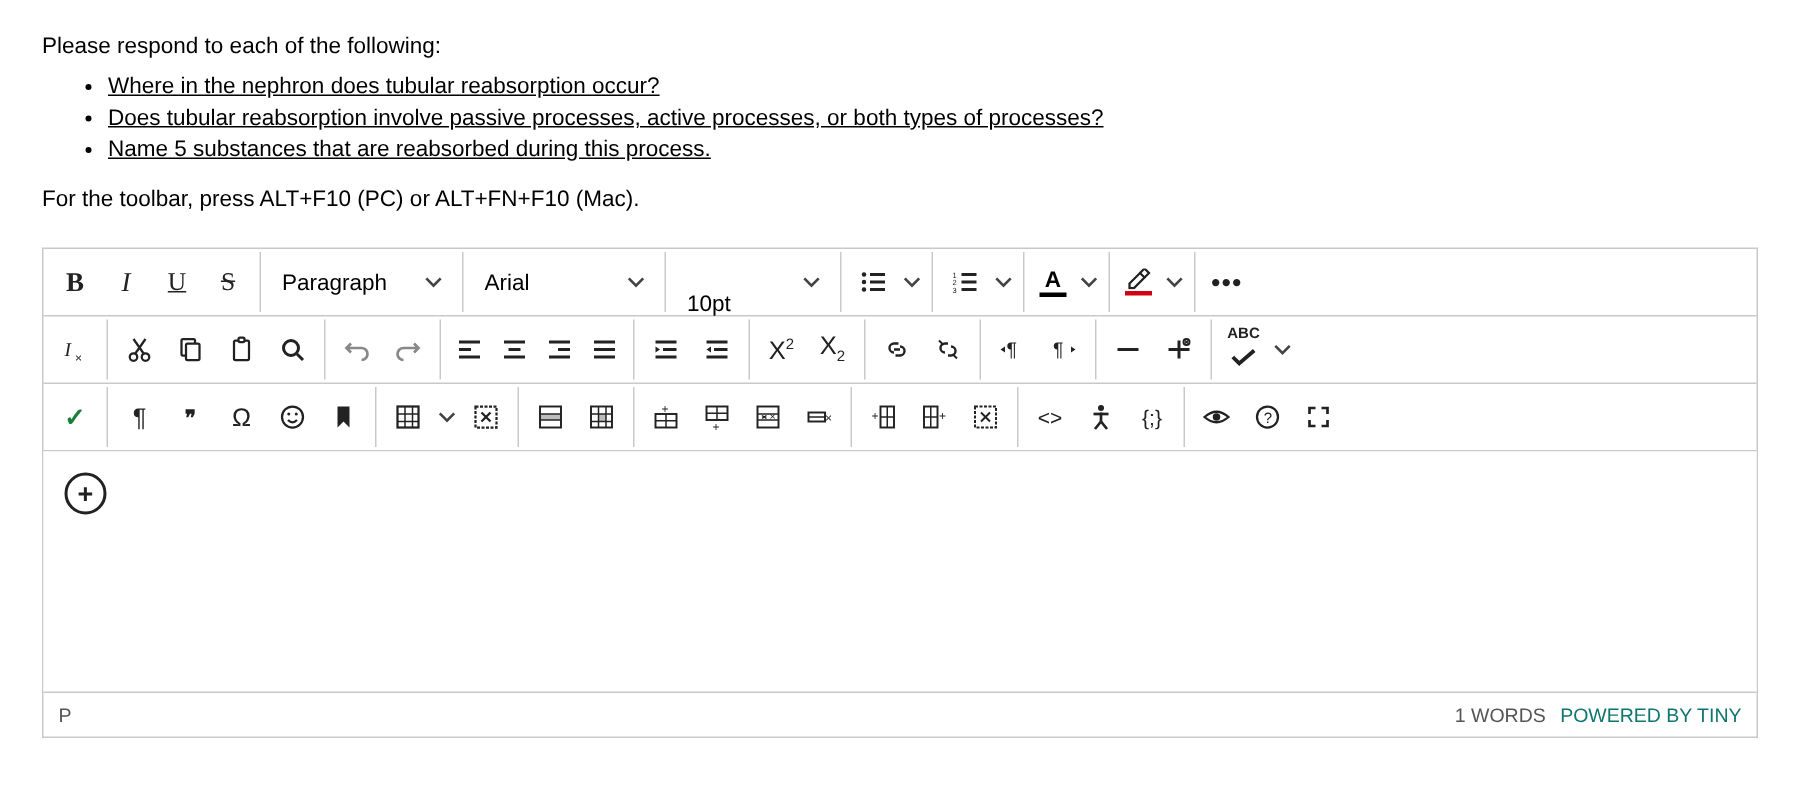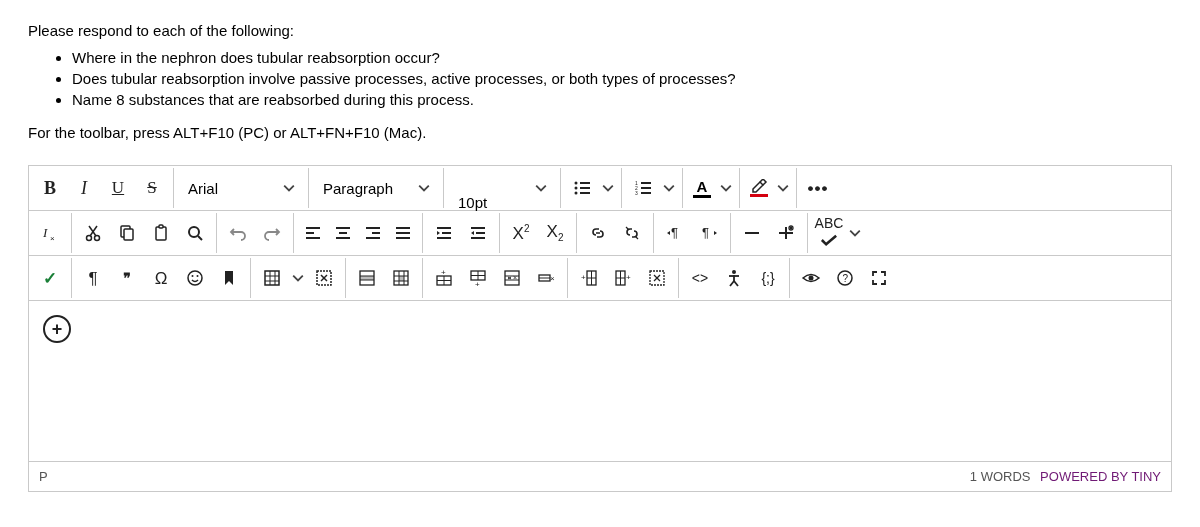--- a/index.html
+++ b/index.html
@@ -1,21 +1,21 @@
 <!DOCTYPE html>
 <html><head>
 <meta charset="utf-8">
 <style>
   * { margin: 0; padding: 0; box-sizing: border-box; }
   body { font-family: Arial, sans-serif; font-size: 15px; color: #000; background: #fff; width: 1200px; }
   
   .question-area { padding: 22px 46px 8px 28px; }
   .question-intro { margin-bottom: 8px; }
   .question-list { list-style: disc; padding-left: 44px; margin-bottom: 14px; }
-  .question-list li { line-height: 1.4; }
+  .question-list li { line-height: 1.4; text-decoration: underline; }
   .toolbar-hint { margin-bottom: 16px; }
   
   .editor-wrap { margin: 0 28px; border: 1px solid #c9c9c9; }
   
   .toolbar-row { display: flex; align-items: center; border-bottom: 1px solid #c9c9c9; min-height: 40px; padding: 2px 0; flex-wrap: nowrap; }
   .group { display: flex; align-items: center; border-right: 1px solid #c9c9c9; height: 40px; padding: 0 4px; }
   .group.nobr { border-right: none; }
   
   .btn { display: inline-flex; align-items: center; justify-content: center; min-width: 34px; height: 34px; cursor: pointer; color: #222; border-radius: 3px; }
   .btn svg { width: 20px; height: 20px; }
@@ -39,73 +39,73 @@
   
   .btn .glyph { font-size: 17px; line-height: 1; }
   .btn .glyph.small { font-size: 14px; }
   
   .editor-body { min-height: 160px; background: #fff; padding: 8px; }
   .plus-circle { display: inline-flex; align-items: center; justify-content: center; width: 28px; height: 28px; border: 2px solid #222; border-radius: 50%; font-size: 18px; font-weight: bold; color: #222; cursor: pointer; margin: 6px 6px; }
   
   .statusbar { display: flex; align-items: center; justify-content: space-between; border-top: 1px solid #c9c9c9; height: 30px; padding: 0 10px; font-size: 13px; color: #555; }
   .statusbar .path { font-weight: normal; }
   .statusbar .right { font-size: 13px; }
-  .statusbar .right .tiny { color: #701a75; margin-left: 6px; }
+  .statusbar .right .tiny { color: #0f766e; margin-left: 6px; }
 </style>
 </head>
 <body>
 
 <div class="question-area">
   <p class="question-intro">Please respond to each of the following:</p>
   <ul class="question-list">
     <li>Where in the nephron does tubular reabsorption occur?</li>
     <li>Does tubular reabsorption involve passive processes, active processes, or both types of processes?</li>
-    <li>Name 8 substances that are reabsorbed during this process.</li>
+    <li>Name 5 substances that are reabsorbed during this process.</li>
   </ul>
   <p class="toolbar-hint">For the toolbar, press ALT+F10 (PC) or ALT+FN+F10 (Mac).</p>
 </div>
 
 <div class="editor-wrap">
 
   <div class="toolbar-row">
     <div class="group">
       <span class="btn">
           <span class="txt-bold">B</span>
         </span>
       <span class="btn">
           <span class="txt-italic">I</span>
         </span>
       <span class="btn">
           <span class="txt-under">U</span>
         </span>
       <span class="btn">
           <span class="txt-strike">S</span>
         </span>
+    </div>
+    <div class="group">
+      <span class="select-btn">
+        <span class="label">Paragraph</span>
+        <span class="chev">
+            <svg viewBox="0 0 10 10">
+              <path d="M1 3 L5 7 L9 3" stroke="#444" stroke-width="1.5" fill="none"></path>
+            </svg>
+          </span>
+      </span>
     </div>
     <div class="group">
       <span class="select-btn font">
         <span class="label">Arial</span>
         <span class="chev">
             <svg viewBox="0 0 10 10">
               <path d="M1 3 L5 7 L9 3" stroke="#444" stroke-width="1.5" fill="none"></path>
             </svg>
           </span>
       </span>
     </div>
     <div class="group">
-      <span class="select-btn">
-        <span class="label">Paragraph</span>
-        <span class="chev">
-            <svg viewBox="0 0 10 10">
-              <path d="M1 3 L5 7 L9 3" stroke="#444" stroke-width="1.5" fill="none"></path>
-            </svg>
-          </span>
-      </span>
-    </div>
-    <div class="group">
       <span class="select-btn size">
         <span class="label">10pt</span>
         <span class="chev">
             <svg viewBox="0 0 10 10">
               <path d="M1 3 L5 7 L9 3" stroke="#444" stroke-width="1.5" fill="none"></path>
             </svg>
           </span>
       </span>
     </div>
     <div class="group">
@@ -319,21 +319,21 @@
             <rect x="9" y="4" width="2" height="12" fill="#222"></rect>
             <circle cx="15" cy="5" r="2" fill="none" stroke="#222" stroke-width="1.3"></circle>
             <line x1="14" y1="4" x2="16" y2="6" stroke="#222"></line>
             <line x1="16" y1="4" x2="14" y2="6" stroke="#222"></line>
           </svg>
         </span>
     </div>
     <div class="group nobr">
       <span class="btn">
         <span style="display:flex;flex-direction:column;align-items:center;line-height:1;">
-          <span style="font-size:14px;font-weight:normal">ABC</span>
+          <span style="font-size:10px;font-weight:bold">ABC</span>
           <svg width="14" height="8" viewBox="0 0 14 8">
               <path d="M2 4 L5 7 L12 1" fill="none" stroke="#222" stroke-width="1.8"></path>
             </svg>
         </span>
       </span>
       <span class="chev">
           <svg viewBox="0 0 10 10">
             <path d="M1 3 L5 7 L9 3" stroke="#444" stroke-width="1.5" fill="none"></path>
           </svg>
         </span>

